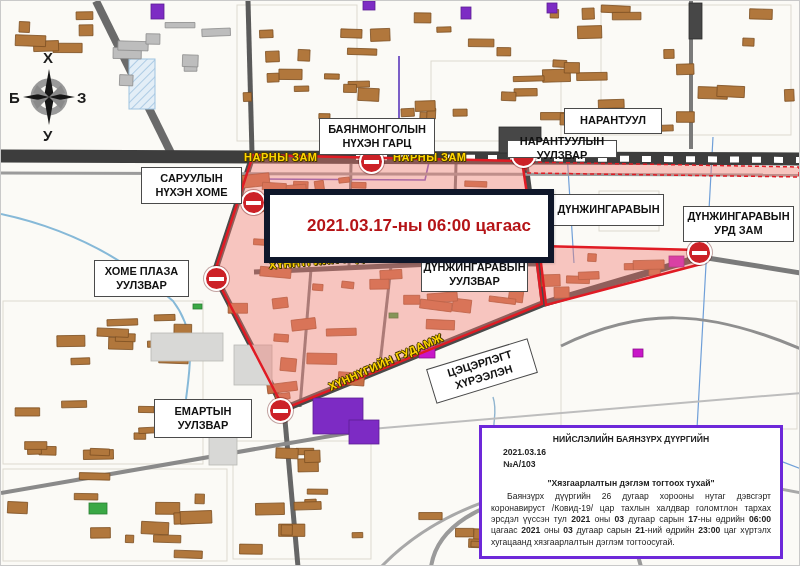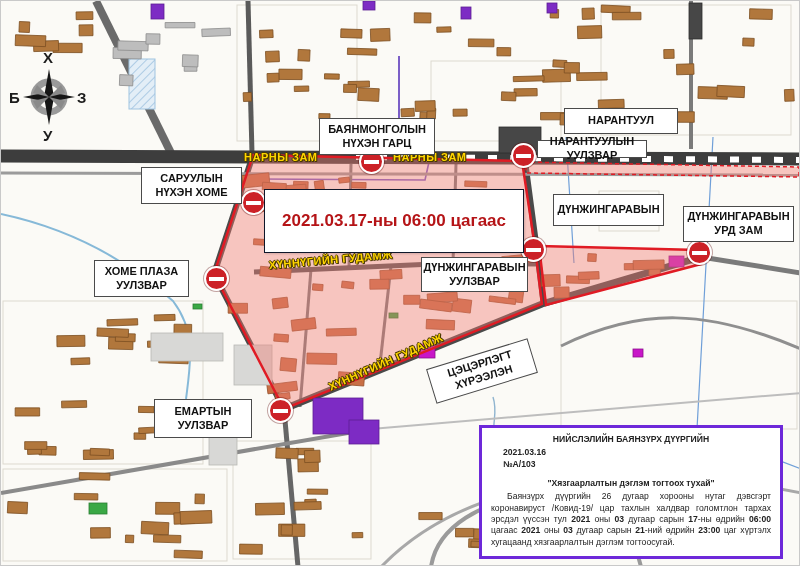--- a/index.html
+++ b/index.html
@@ -12,23 +12,23 @@
           font-weight:bold;font-size:11px;line-height:1.25;color:#111;
           white-space:pre-line;padding:2px 4px;box-sizing:border-box;}
 
   
   #titlebox{position:absolute;z-index:7;left:170px;top:21px;width:528px;background:#fff;
             border:2px solid #1c1c1c;text-align:center;font-weight:bold;font-size:15px;
             line-height:1.4;color:#141414;padding:4px 6px;box-sizing:border-box;letter-spacing:.2px;}
 
   
   #banner{position:absolute;z-index:6;left:263px;top:188px;width:258px;height:62px;background:#fff;
-          border:1px solid #0f172a;box-shadow:1px 1px 2px rgba(0,0,0,.15);
+          border:6px solid #0f172a;box-shadow:1px 1px 2px rgba(0,0,0,.15);
           display:flex;flex-direction:column;align-items:center;justify-content:center;
-          font-weight:bold;font-size:17px;line-height:1.45;color:var(--banner-text,#b51417);white-space:nowrap;}
+          font-weight:bold;font-size:17px;line-height:1.45;color:var(--banner-text,#b51417);white-space:nowrap;padding-left:20px;}
 
   
   #decree{position:absolute;z-index:6;left:478px;top:424px;width:304px;background:#fff;
           border:3px solid #6d28d9;padding:6px 9px 8px;box-sizing:border-box;
           font-size:8.6px;line-height:1.32;color:#222;}
   #decree .c{text-align:center;font-weight:bold;}
   #decree .row{display:flex;justify-content:space-between;font-weight:bold;padding:0 12px;margin-top:2px;flex-direction:column;}
   #decree .subject{text-align:center;font-weight:bold;margin-top:8px;}
   #decree .body{text-align:justify;text-indent:16px;margin-top:2px;}
 
@@ -333,24 +333,24 @@
   <div class="noentry" style="left:371px;top:161px;"></div>
   <div class="noentry" style="left:523px;top:155px;"></div>
   <div class="noentry" style="left:253px;top:202px;"></div>
   <div class="noentry" style="left:216px;top:278px;"></div>
   <div class="noentry" style="left:280px;top:410px;"></div>
   <div class="noentry" style="left:533px;top:249px;"></div>
   <div class="noentry" style="left:699px;top:252px;"></div>
 
   <div class="mlabel" style="left:318px;top:117px;width:116px;height:37px;">БАЯНМОНГОЛЫН
 НҮХЭН ГАРЦ</div>
-  <div class="mlabel" style="left:563px;top:107px;width:114px;height:26px;">НАРАНТУУЛ</div>
+  <div class="mlabel" style="left:563px;top:107px;width:98px;height:26px;">НАРАНТУУЛ</div>
   <div class="mlabel" style="left:140px;top:166px;width:101px;height:37px;">САРУУЛЫН
 НҮХЭН ХОМЕ</div>
-  <div class="mlabel" style="left:536px;top:139px;width:110px;height:18px;">НАРАНТУУЛЫН
+  <div class="mlabel" style="left:506px;top:139px;width:110px;height:18px;">НАРАНТУУЛЫН
 УУЛЗВАР</div>
   <div class="mlabel" style="left:552px;top:193px;width:111px;height:32px;">ДҮНЖИНГАРАВЫН</div>
   <div class="mlabel" style="left:682px;top:205px;width:111px;height:36px;">ДҮНЖИНГАРАВЫН
 УРД ЗАМ</div>
   <div class="mlabel" style="left:93px;top:259px;width:95px;height:37px;">ХОМЕ ПЛАЗА
 УУЛЗВАР</div>
   <div class="mlabel" style="left:420px;top:256px;width:107px;height:35px;">ДҮНЖИНГАРАВЫН
 УУЛЗВАР</div>
   <div class="mlabel" style="left:153px;top:398px;width:98px;height:39px;">ЕМАРТЫН
 УУЛЗВАР</div>

